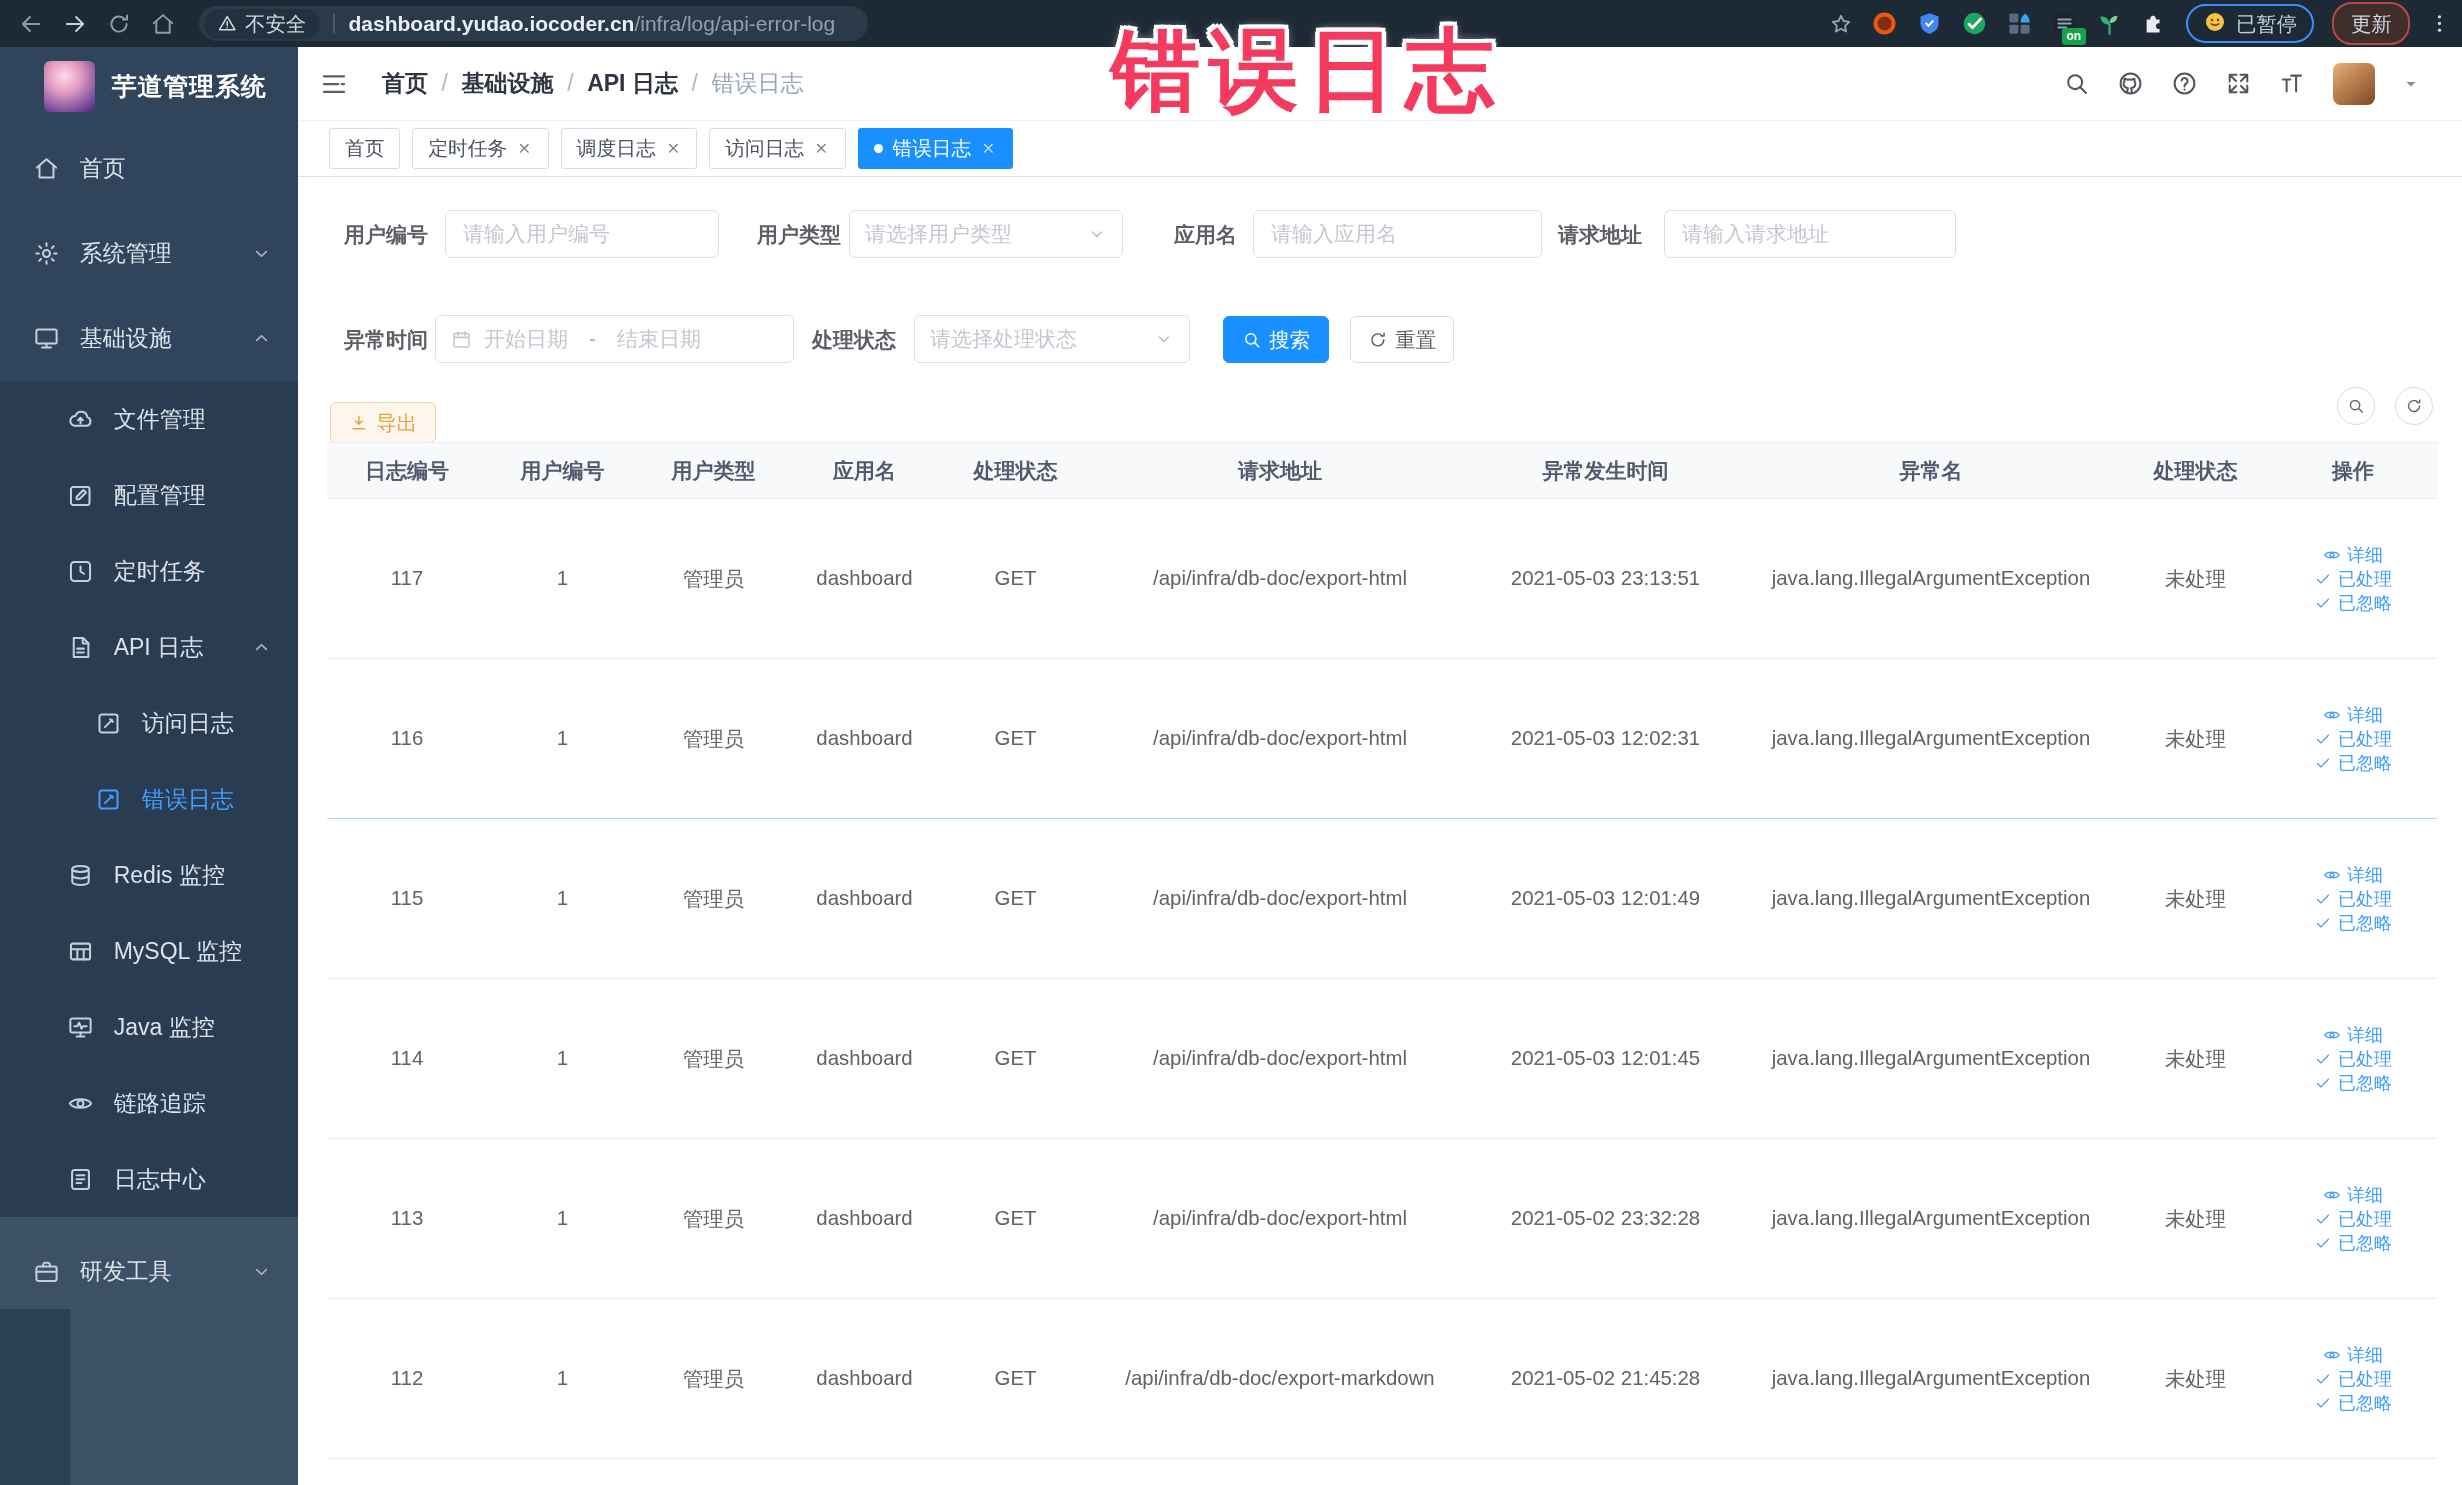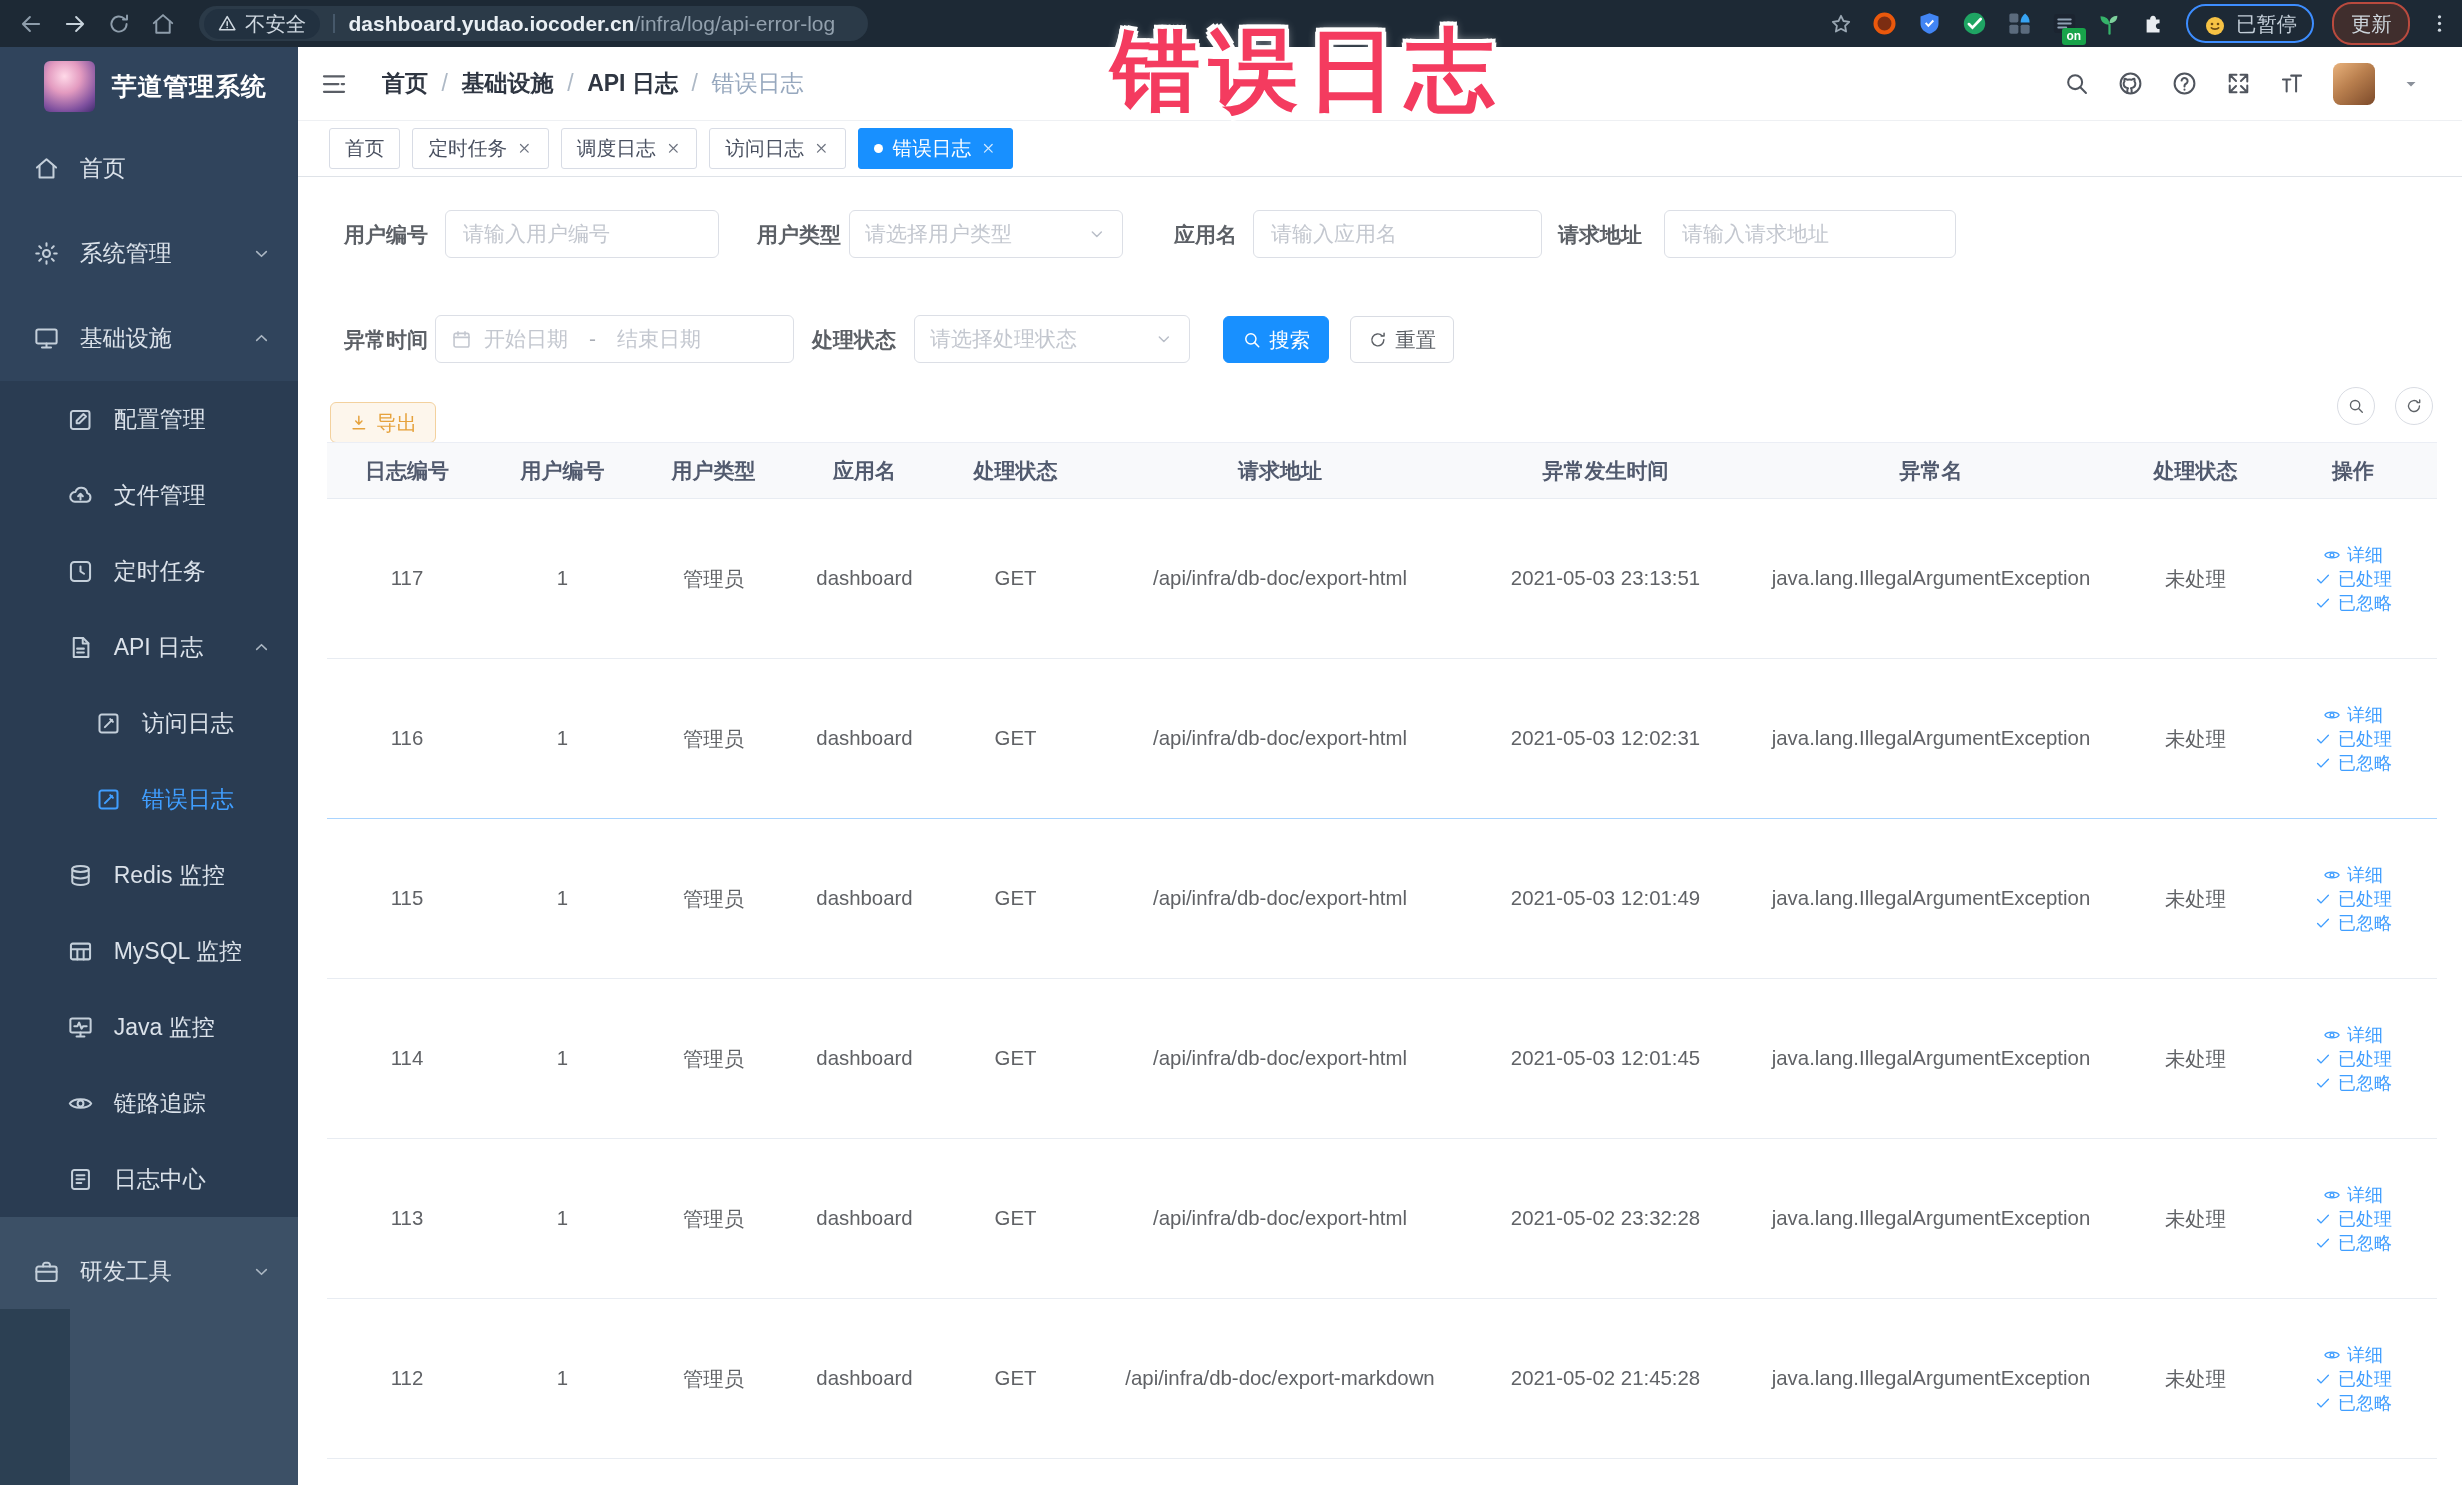--- a/index.html
+++ b/index.html
@@ -19,21 +19,21 @@
   .addr-chip .ic{width:20.4px;height:20.4px}
   .addr-div{width:1.5px;height:19.7px;background:#46586a;margin:0 13.6px}
   .addr-url{font-size:21px;white-space:nowrap}
   .addr-host{color:#e9eff4;font-weight:700}
   .addr-path{color:#92a0ad}
   .chrome-right{margin-left:auto;display:flex;align-items:center;gap:18px;padding-right:10.6px}
   .star-ic{width:24px;height:24px;color:#9aa7b3}
   .ext{width:27px;height:27px;position:relative}
   .ext .on-badge{position:absolute;right:-7.6px;bottom:-7.6px;background:#18a34a;color:#fff;
     font-size:12px;line-height:1;padding:2.3px 4.5px;border-radius:3px;font-weight:700}
-  .pill-paused{display:flex;align-items:flex-end;gap:9px;border:2.3px solid #3d8dff;border-radius:19.7px;
+  .pill-paused{display:flex;align-items:flex-start;gap:9px;border:2.3px solid #3d8dff;border-radius:19.7px;
     padding:3.8px 15px;color:#c3ced8;font-size:20.4px}
   .pill-paused .ic{width:24px;height:24px}
   .pill-update{display:flex;align-items:center;background:#402e2d;border:2.3px solid #b94a3e;
     border-radius:19.7px;padding:5.3px 16.7px;color:#cdd6dd;font-size:20.4px}
   .dots-ic{width:23px;height:23px;color:#cfd8e0}
 
   
   .app{position:absolute;top:47px;left:0;right:0;bottom:0;display:flex}
 
   
@@ -270,34 +270,34 @@
             <svg viewBox="0 0 24 24" fill="none" stroke="currentColor" stroke-width="1.8" stroke-linecap="round" stroke-linejoin="round">
               <path d="M6.5 9.8 12 15.2l5.5-5.4"></path>
             </svg>
           </span>
         </div>
       </div>
     <div class="menu-sub">
         <div class="s-item lvl2">
           <span class="ic s-icon">
             <svg viewBox="0 0 24 24" fill="none" stroke="currentColor" stroke-width="1.8" stroke-linecap="round" stroke-linejoin="round">
+              <path d="M7 17.5a4.3 4.3 0 1 1 .5-8.6A5.4 5.4 0 0 1 18 9.9a3.9 3.9 0 0 1-.4 7.6H7Z"></path>
+              <path d="M12 15.6v-4.8M9.9 12.7 12 10.5l2.1 2.2"></path>
+            </svg>
+          </span>
+          <span class="s-label">文件管理</span>
+        </div>
+        <div class="s-item lvl2">
+          <span class="ic s-icon">
+            <svg viewBox="0 0 24 24" fill="none" stroke="currentColor" stroke-width="1.8" stroke-linecap="round" stroke-linejoin="round">
               <rect x="3.5" y="4.5" width="16.5" height="16" rx="2"></rect>
               <path d="M8.6 15.4v-2.3l6-6 2.3 2.3-6 6H8.6Z"></path>
             </svg>
           </span>
           <span class="s-label">配置管理</span>
-        </div>
-        <div class="s-item lvl2">
-          <span class="ic s-icon">
-            <svg viewBox="0 0 24 24" fill="none" stroke="currentColor" stroke-width="1.8" stroke-linecap="round" stroke-linejoin="round">
-              <path d="M7 17.5a4.3 4.3 0 1 1 .5-8.6A5.4 5.4 0 0 1 18 9.9a3.9 3.9 0 0 1-.4 7.6H7Z"></path>
-              <path d="M12 15.6v-4.8M9.9 12.7 12 10.5l2.1 2.2"></path>
-            </svg>
-          </span>
-          <span class="s-label">文件管理</span>
         </div>
         <div class="s-item lvl2">
           <span class="ic s-icon">
             <svg viewBox="0 0 24 24" fill="none" stroke="currentColor" stroke-width="1.8" stroke-linecap="round" stroke-linejoin="round">
               <rect x="3.5" y="3.5" width="17" height="17" rx="3"></rect>
               <path d="M12 7.6V12l3.1 2"></path>
             </svg>
           </span>
           <span class="s-label">定时任务</span>
         </div>

